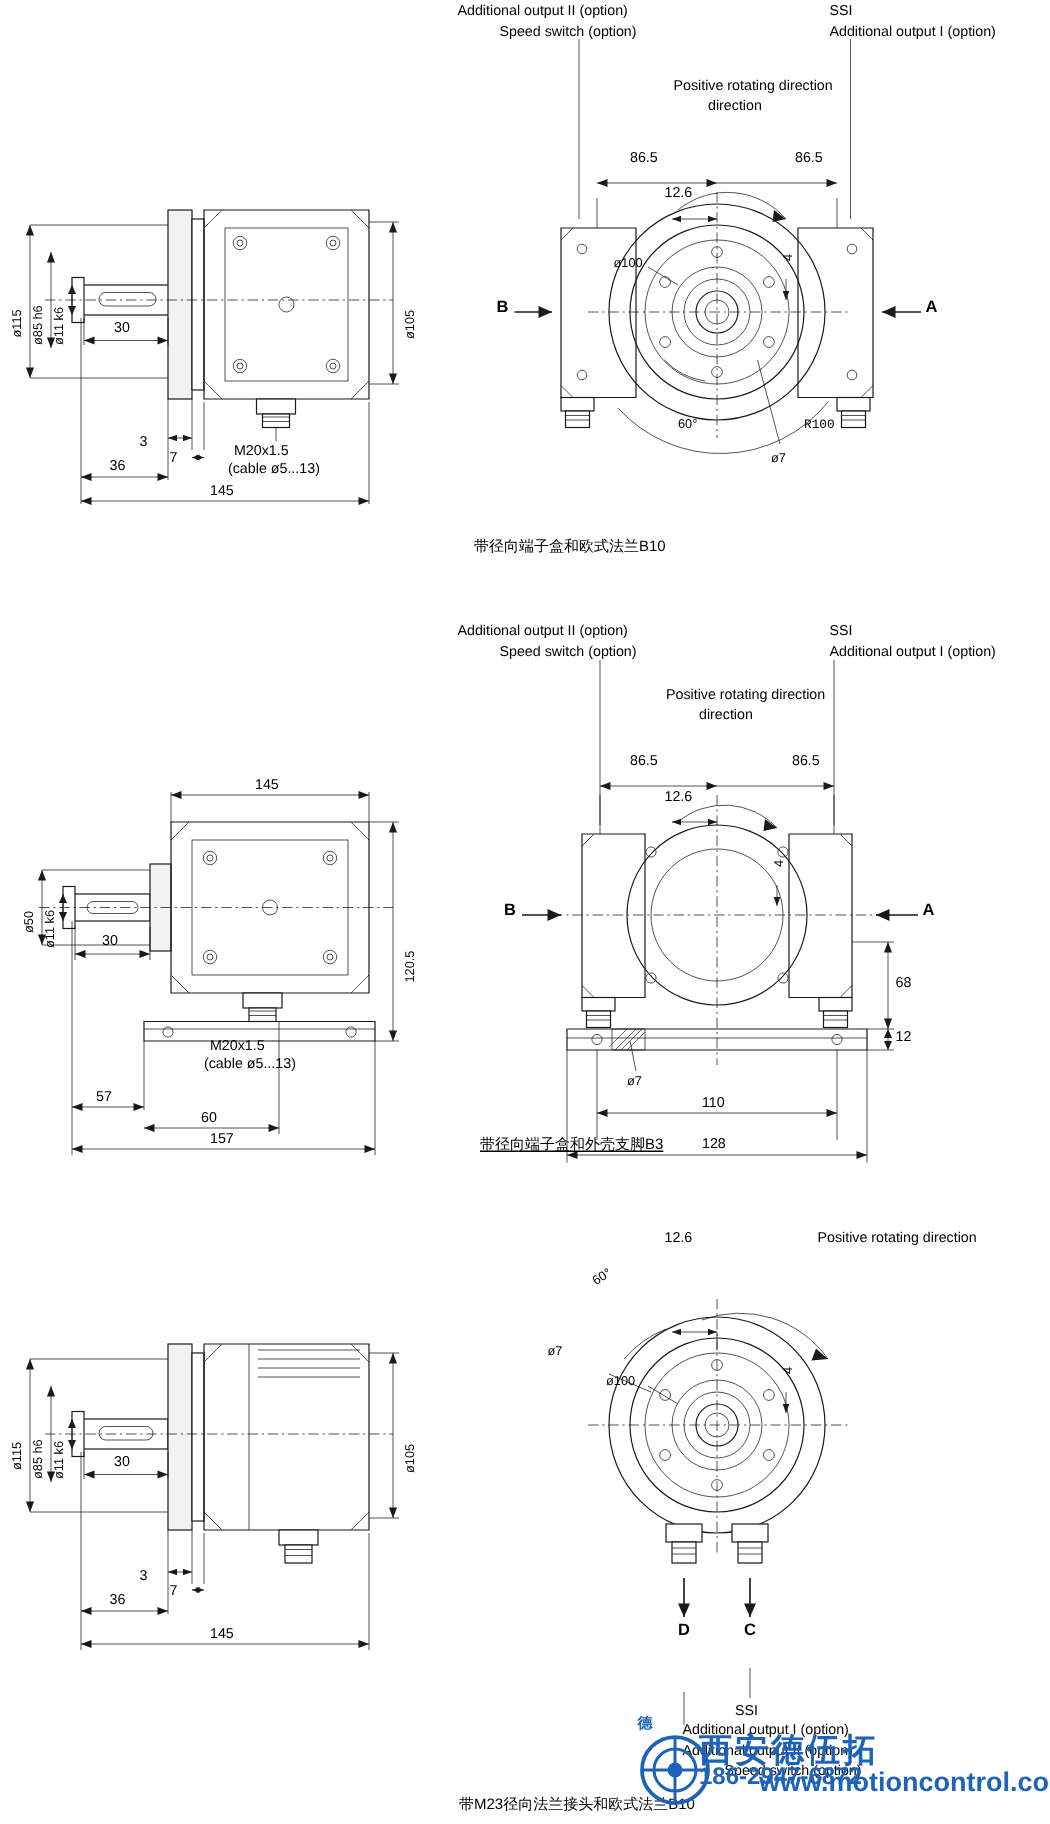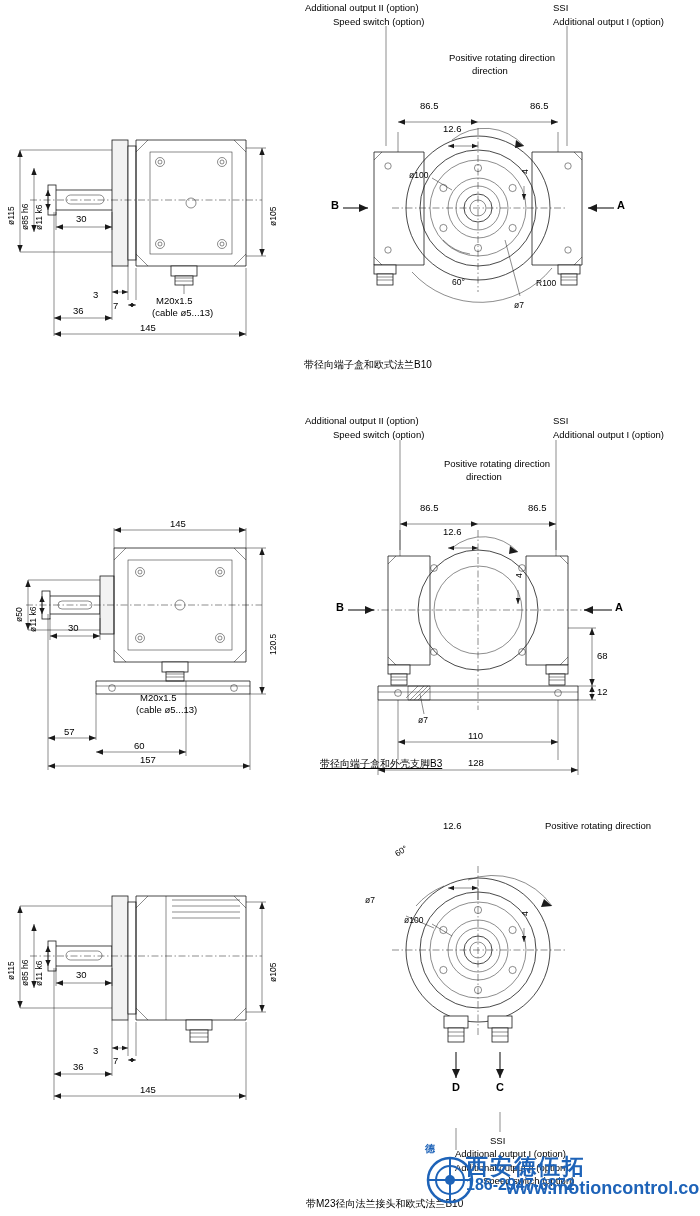--- a/index.html
+++ b/index.html
@@ -436,37 +436,37 @@
 <div class="lbl" style="left:553px;top:16px;">Additional output I (option)</div>
 <div class="lbl" style="left:449px;top:52px;">Positive rotating direction</div>
 <div class="lbl" style="left:472px;top:65px;">direction</div>
 
 <div class="lbl" style="left:420px;top:100px;">86.5</div>
 <div class="lbl" style="left:530px;top:100px;">86.5</div>
 <div class="lbl" style="left:443px;top:123px;">12.6</div>
 <div class="lbl sm" style="left:409px;top:170px;">ø100</div>
 <div class="lbl sm" style="left:520px;top:174px;transform:rotate(-90deg);transform-origin:left top;">4</div>
 <div class="lbl sm" style="left:452px;top:277px;">60°</div>
-<div class="lbl sm" style="left:536px;top:278px;">R100</div>
+<div class="lbl sm" style="left:536px;top:278px;font-family:Liberation Mono, monospace;">R100</div>
 <div class="lbl sm" style="left:514px;top:300px;">ø7</div>
 <div class="lbl bold" style="left:617px;top:200px;">A</div>
 <div class="lbl bold" style="left:331px;top:200px;">B</div>
 
 <div class="lbl sm" style="left:6px;top:225px;transform:rotate(-90deg);transform-origin:left top;">ø115</div>
 <div class="lbl sm" style="left:20px;top:230px;transform:rotate(-90deg);transform-origin:left top;">ø85 h6</div>
 <div class="lbl sm" style="left:34px;top:230px;transform:rotate(-90deg);transform-origin:left top;">ø11 k6</div>
 <div class="lbl" style="left:76px;top:213px;">30</div>
 <div class="lbl sm" style="left:268px;top:226px;transform:rotate(-90deg);transform-origin:left top;">ø105</div>
 <div class="lbl" style="left:93px;top:289px;">3</div>
 <div class="lbl" style="left:113px;top:300px;">7</div>
 <div class="lbl" style="left:73px;top:305px;">36</div>
 <div class="lbl" style="left:140px;top:322px;">145</div>
 <div class="lbl" style="left:156px;top:295px;">M20x1.5</div>
 <div class="lbl" style="left:152px;top:307px;">(cable ø5...13)</div>
-<div class="lbl cn" style="left:304px;top:359px;">带径向端子盒和欧式法兰B10</div>
+<div class="lbl cn" style="left:316px;top:359px;">带径向端子盒和欧式法兰B10</div>
 
 <div class="lbl" style="left:305px;top:415px;">Additional output II (option)</div>
 <div class="lbl" style="left:333px;top:429px;">Speed switch (option)</div>
 <div class="lbl" style="left:553px;top:415px;">SSI</div>
 <div class="lbl" style="left:553px;top:429px;">Additional output I (option)</div>
 <div class="lbl" style="left:444px;top:458px;">Positive rotating direction</div>
 <div class="lbl" style="left:466px;top:471px;">direction</div>
 
 <div class="lbl" style="left:420px;top:502px;">86.5</div>
 <div class="lbl" style="left:528px;top:502px;">86.5</div>

